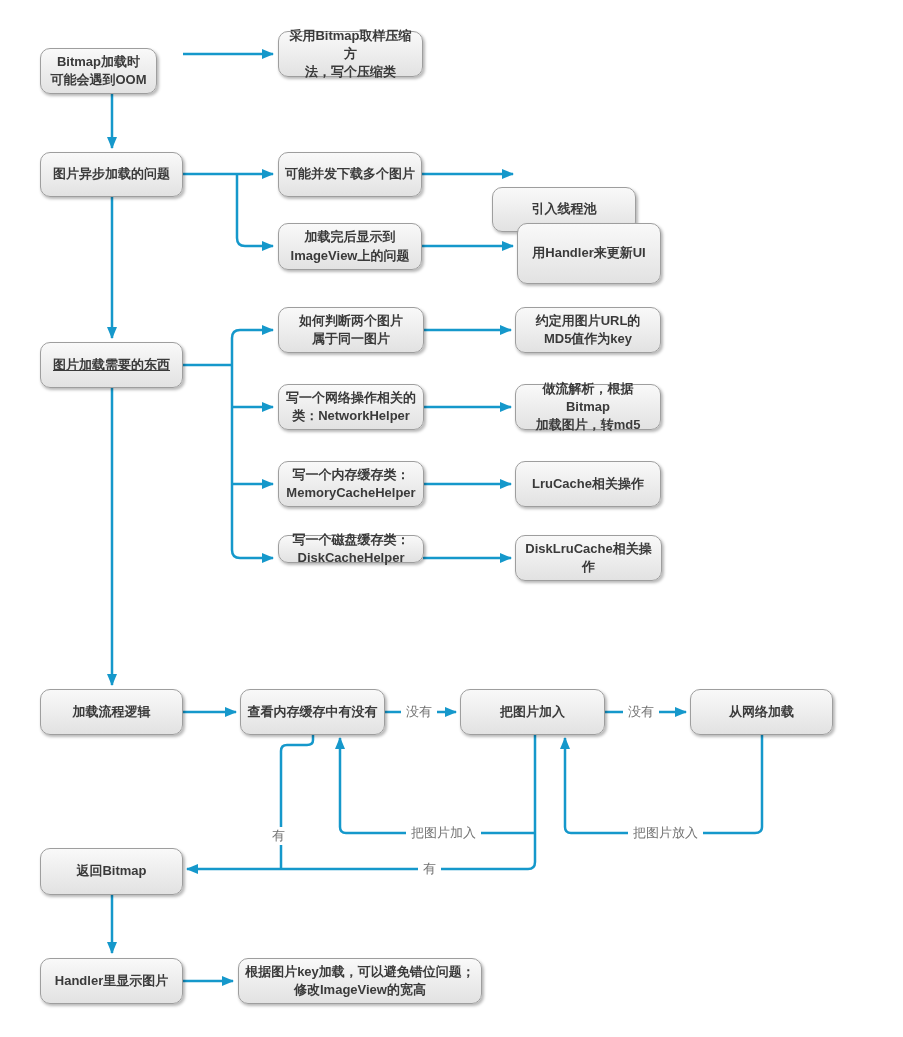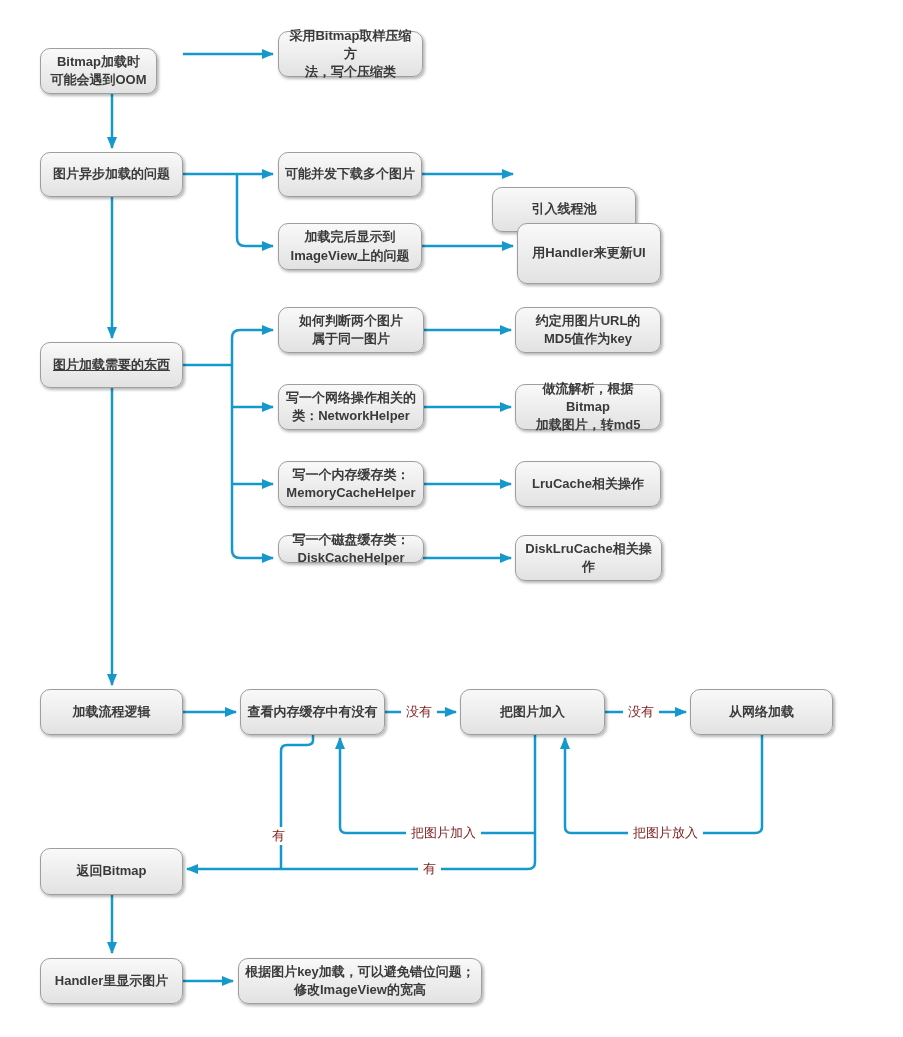--- a/index.html
+++ b/index.html
@@ -17,21 +17,21 @@
     background:linear-gradient(#f9f9f9,#e2e2e2);
     box-shadow:1.5px 2px 3px rgba(0,0,0,0.28);
     display:flex; align-items:center; justify-content:center;
     text-align:center; padding:2px 5px;
     font-size:13px; font-weight:bold; color:#3a3a3a;
     line-height:1.4; white-space:pre-line;
   }
   .elabel {
     position:absolute; z-index:3;
     background:#ffffff; padding:0 5px;
-    font-size:13px; color:#7f1d1d; line-height:18px;
+    font-size:13px; color:#737373; line-height:18px;
     white-space:nowrap;
   }
 </style>
 </head>
 <body>
 
 <div id="canvas">
 
   <svg id="edges" width="903" height="1037" viewBox="0 0 903 1037">
     <defs>

